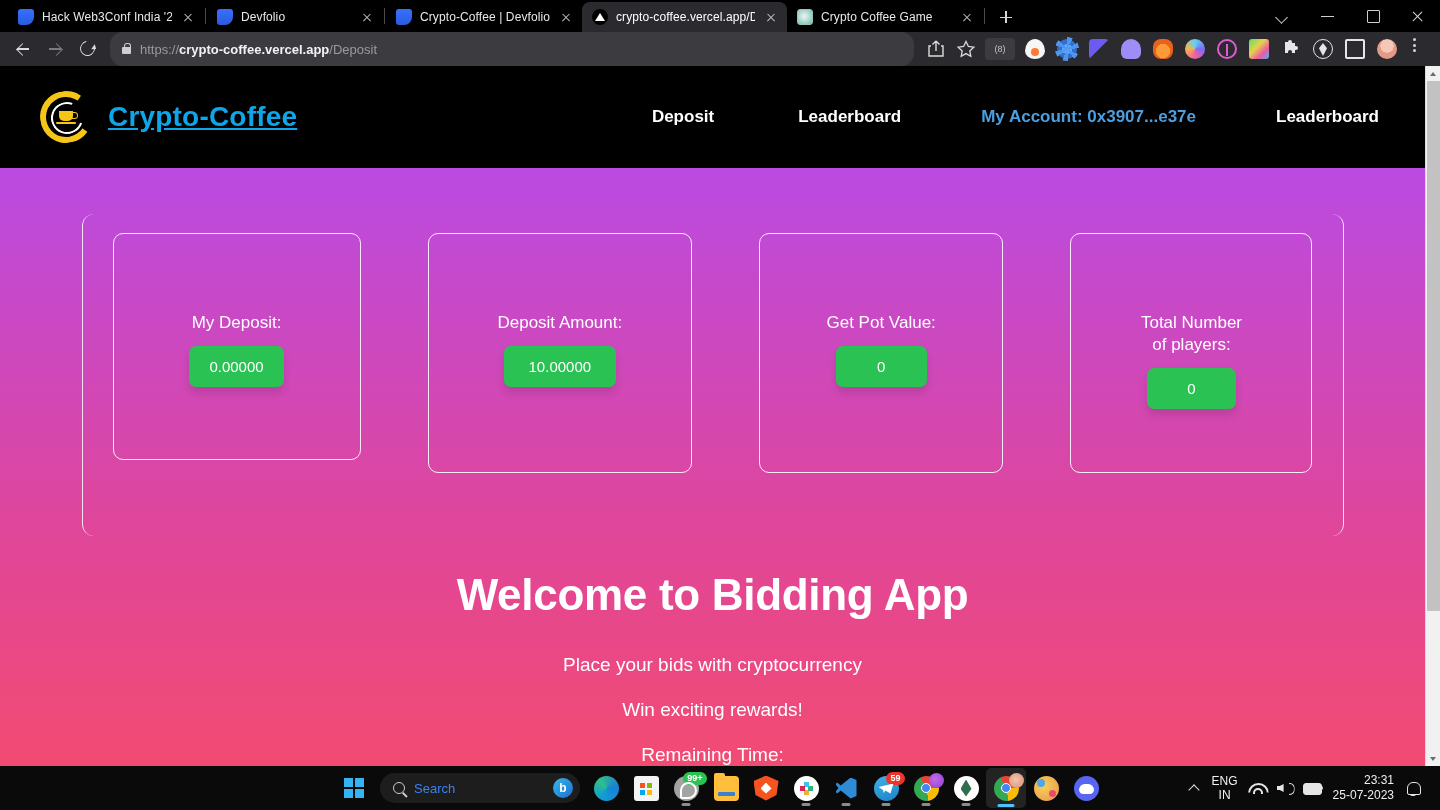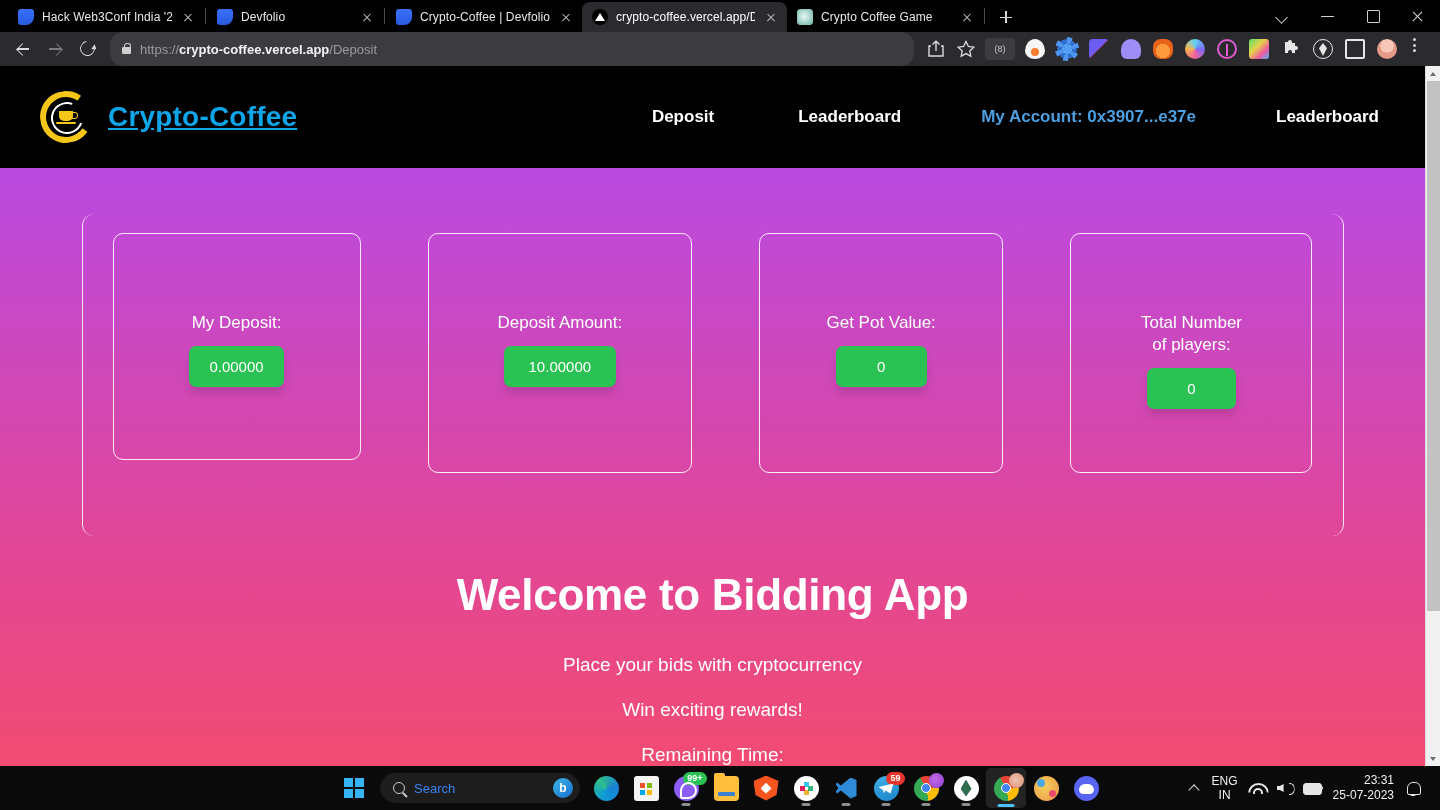--- a/index.html
+++ b/index.html
@@ -371,21 +371,21 @@
   .ic-edge::after { content:""; position:absolute; left:5px; top:3px; width:15px; height:15px; background:#0a0a0a; border-radius:50% 50% 50% 0; opacity:.0; }
   .ic-store { background: #f4f4f4; border-radius: 3px; position: relative; }
   .ic-store::after {
     content:""; position:absolute; left:6px; top:7px; width:12px; height:12px;
     background:
       linear-gradient(#f35325 0 0) 0 0/5px 5px no-repeat,
       linear-gradient(#81bc06 0 0) 7px 0/5px 5px no-repeat,
       linear-gradient(#05a6f0 0 0) 0 7px/5px 5px no-repeat,
       linear-gradient(#ffba08 0 0) 7px 7px/5px 5px no-repeat;
   }
-  .ic-whats { background: #8b5cf6; border-radius: 50%; position: relative; }
+  .ic-whats { background: #a3a3a3; border-radius: 50%; position: relative; }
   .ic-whats::after { content:""; position:absolute; left:6px; top:6px; width:13px; height:13px; border:2px solid #fff; border-radius:50%; border-bottom-left-radius:2px; }
   .badge {
     position: absolute; top: -4px; right: -8px;
     background: #2bc254; color: #fff; font-size: 9px; font-weight: bold;
     border-radius: 9px; padding: 1px 4px; min-width: 20px; text-align: center;
     line-height: 11px;
   }
   .badge.red { background: #e8362c; right: -6px; min-width: 16px; }
   .ic-folder { background: #ffbf3c; border-radius: 2px 4px 4px 4px; position: relative; }
   .ic-folder::before { content:""; position:absolute; left:0; top:-3px; width:11px; height:5px; background:#ffbf3c; border-radius:2px 2px 0 0; }

